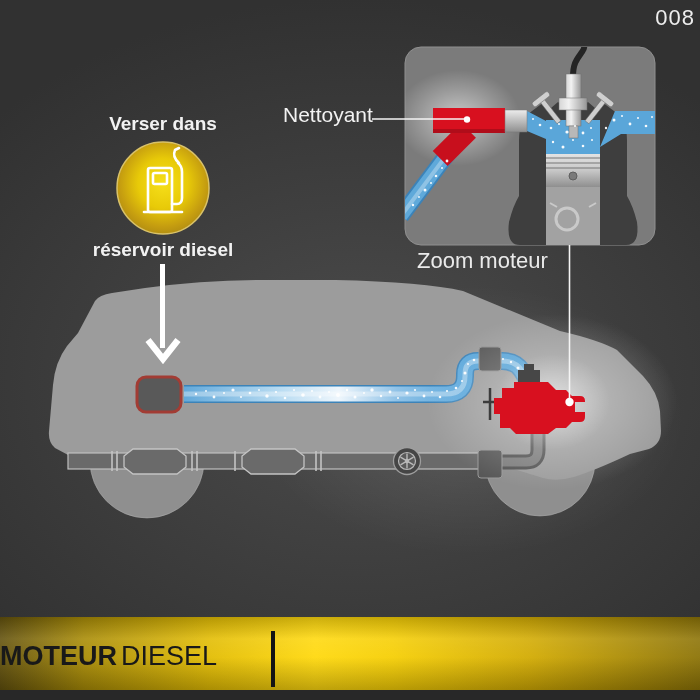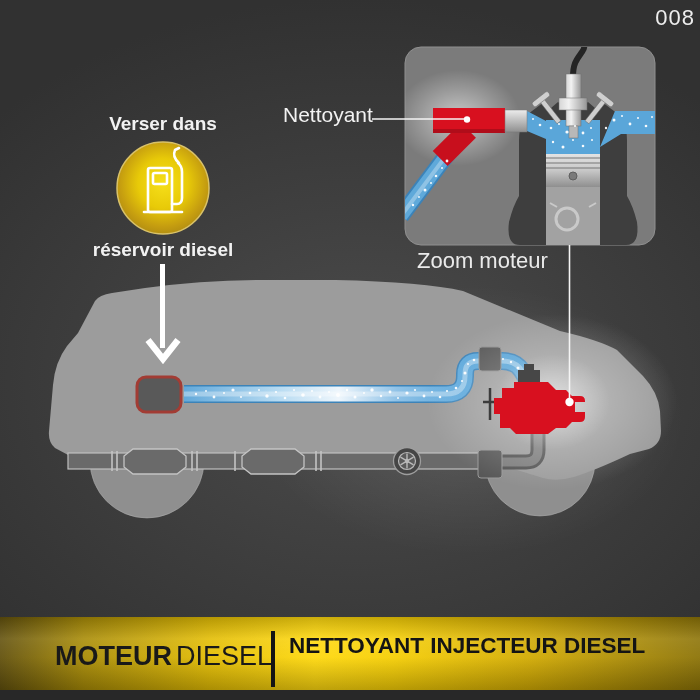--- a/index.html
+++ b/index.html
@@ -16,21 +16,21 @@
   .reservoir{left:63px;top:239px;width:200px;text-align:center;font-size:19px;font-weight:bold;}
   .injecteur{left:283px;top:103px;font-size:21px;font-weight:400;}
   .zoommoteur{left:417px;top:248px;font-size:22px;font-weight:400;color:#eaeaea;text-align:center;}
   .footer-bar{
     position:absolute;left:0;top:617px;width:700px;height:73px;
     background:
       linear-gradient(180deg, rgba(0,0,0,.20) 0%, rgba(255,255,255,.10) 30%, rgba(255,255,255,.05) 55%, rgba(0,0,0,.25) 100%),
       linear-gradient(90deg,#63520e 0%,#a98c07 12%,#e3bd04 30%,#ffd90f 45%,#f6cf06 56%,#d2ab04 76%,#8d7408 100%);
   }
   .footer-bottom{position:absolute;left:0;top:690px;width:700px;height:10px;background:#282828;}
-  .brand{position:absolute;left:0;top:641px;width:272px;text-align:right;font-size:27px;color:#191919;white-space:nowrap;}
+  .brand{position:absolute;left:0;top:641px;width:272px;text-align:left;font-size:27px;color:#191919;white-space:nowrap;}
   .brand .b{font-weight:800;}
   .brand .l{font-weight:400;margin-left:4px;}
   .fdivider{position:absolute;left:271px;top:631px;width:4px;height:56px;background:#141414;}
   .ftitle{position:absolute;left:289px;top:633px;font-size:22.5px;font-weight:800;color:#141414;white-space:nowrap;}
   .fsub{position:absolute;left:289px;top:664px;font-size:15.5px;font-weight:700;color:#1c1c1c;letter-spacing:-0.2px;white-space:nowrap;}
 </style>
 </head>
 <body>
 
 <div class="stage">
@@ -295,15 +295,14 @@
   <div class="txt reservoir">réservoir diesel</div>
   <div class="txt injecteur">Nettoyant</div>
   <div class="txt zoommoteur">Zoom moteur</div>
 
   <div class="footer-bar"></div>
   <div class="footer-bottom"></div>
   <div class="brand">
     <span class="b">MOTEUR</span><span class="l">DIESEL</span>
   </div>
   <div class="fdivider"></div>
-  <div class="ftitle">NETTOYANT INJECTEUR DIESEL</div>
 
 </div>
 
 </body></html>

